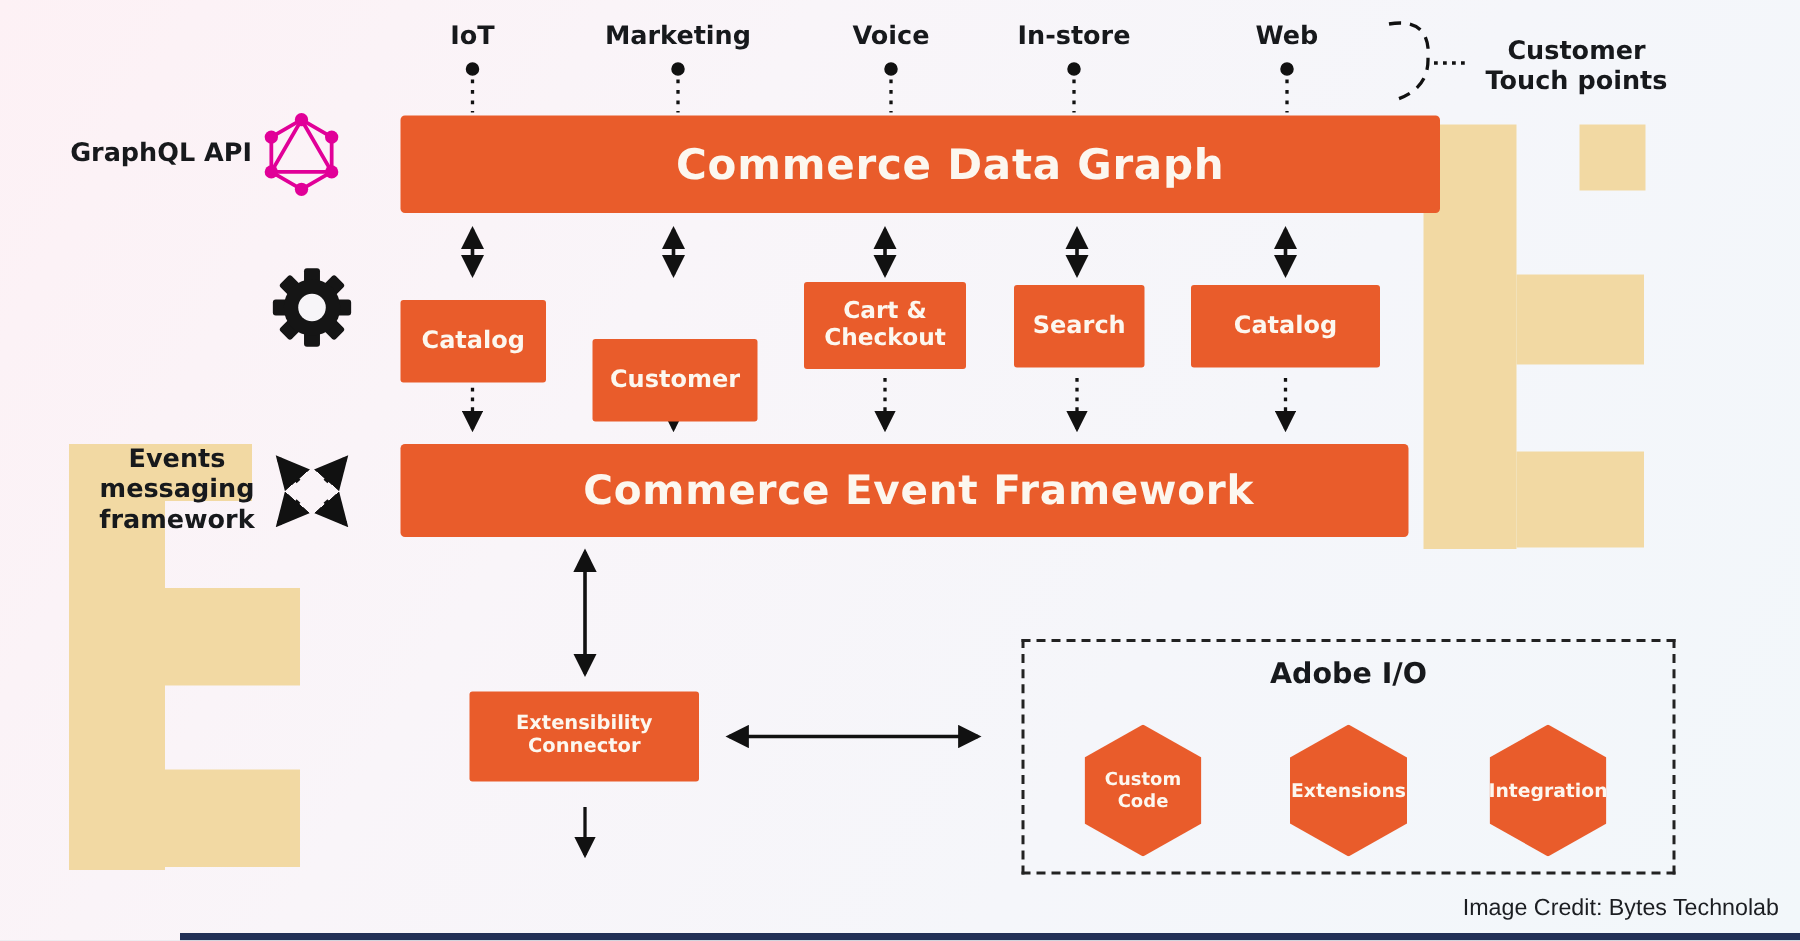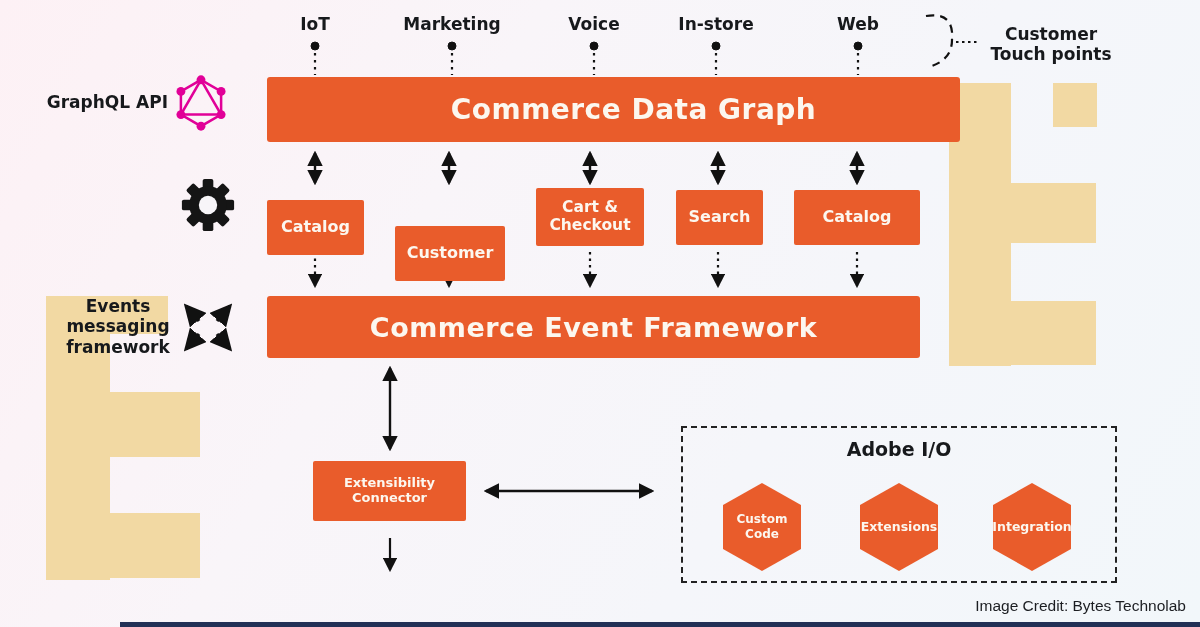--- a/index.html
+++ b/index.html
@@ -152,21 +152,21 @@
   <div class="sidelabel" style="left:50px;top:296px;width:136px;text-align:center;">Events messaging framework</div>
 
   <div class="bar" style="left:267px;top:77px;width:653px;height:65px;font-size:28px;padding-left:40px;">Commerce Data Graph</div>
 
   <div class="svcbox" style="left:267px;top:200px;width:97px;height:55px;">Catalog</div>
   <div class="svcbox" style="left:395px;top:190px;width:110px;height:55px;margin-top:36px;">Customer</div>
   <div class="svcbox" style="left:536px;top:188px;width:108px;height:58px;font-size:15.5px;padding:16px 14px;">Cart &amp; Checkout</div>
   <div class="svcbox" style="left:676px;top:190px;width:87px;height:55px;">Search</div>
   <div class="svcbox" style="left:794px;top:190px;width:126px;height:55px;">Catalog</div>
 
-  <div class="bar" style="left:267px;top:296px;width:653px;height:62px;font-size:27px;">Commerce Event Framework</div>
+  <div class="bar" style="left:267px;top:296px;width:653px;height:62px;font-size:27px;padding-left:19px;">Commerce Event Framework</div>
 
   <div class="svcbox" style="left:313px;top:461px;width:153px;height:60px;font-size:13px;padding:4px 20px;">Extensibility Connector</div>
 
   <div class="adobe-box">
     <div class="adobe-title">Adobe I/O</div>
   </div>
   <div class="hex big" style="left:723px;top:483px;">Custom Code</div>
   <div class="hex" style="left:993px;top:483px;">Integration</div>
   <div class="hex" style="left:860px;top:483px;">Extensions</div>
 

